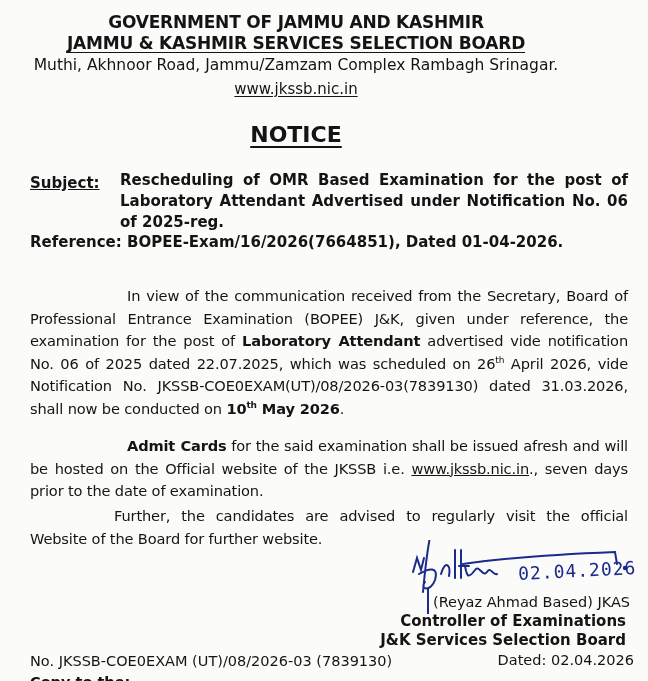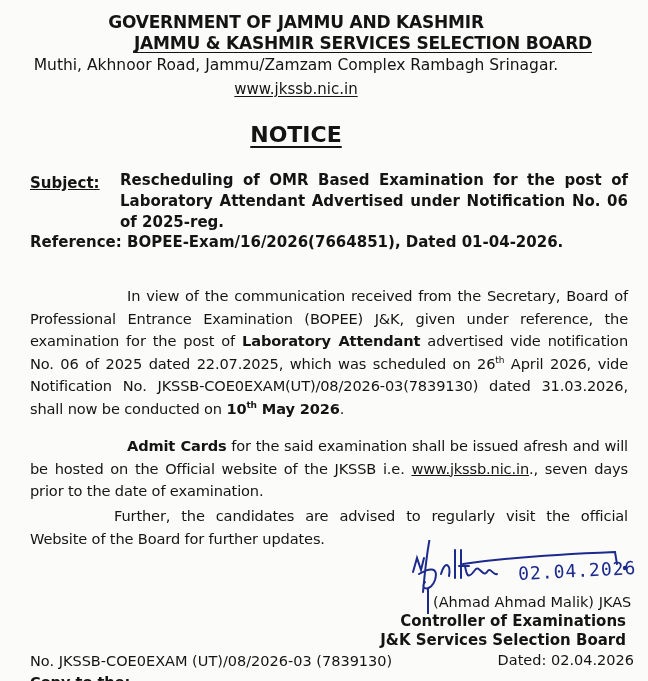--- a/index.html
+++ b/index.html
@@ -6,21 +6,21 @@
   body {
     width: 648px; height: 681px; overflow: hidden;
     background: #fbfbf9;
     font-family: "DejaVu Sans", sans-serif;
     color: #141414;
     position: relative;
   }
   .abs { position: absolute; white-space: nowrap; }
   .center { left: 0; width: 592px; text-align: center; }
   .hdr1 { top: 12px; font-size: 17px; font-weight: bold; letter-spacing: -0.2px; }
-  .hdr2 { top: 33px; font-size: 17px; font-weight: bold; letter-spacing: -0.2px; text-align: right; }
+  .hdr2 { top: 33px; font-size: 17px; font-weight: bold; letter-spacing: -0.2px; }
   .hdr2 span { text-decoration: underline; text-underline-offset: 3px; }
   .hdr3 { top: 56px; font-size: 15.5px; }
   .hdr4 { top: 80px; font-size: 15px; }
   .hdr4 span { text-decoration: underline; text-underline-offset: 2px; }
   .notice { top: 122px; font-size: 22px; font-weight: bold; }
   .notice span { text-decoration: underline; text-decoration-thickness: 2px; text-underline-offset: 4px; text-align: right; }
 
   .subj-label { left: 30px; top: 174px; font-size: 15px; font-weight: bold; text-decoration: underline; }
   .subj-text { left: 120px; top: 170px; width: 508px; font-size: 15px; font-weight: bold;
     white-space: normal; line-height: 21px; text-align: justify; }
@@ -58,32 +58,32 @@
 <div class="abs center notice"><span>NOTICE</span></div>
 
 <div class="abs subj-label">Subject:</div>
 <div class="abs subj-text">Rescheduling of OMR Based Examination for the post of Laboratory Attendant Advertised under Notification No. 06 of 2025-reg.</div>
 <div class="abs ref">Reference: BOPEE-Exam/16/2026(7664851), Dated 01-04-2026.</div>
 
 <div class="abs para p1"><span class="indent"></span><span>In view of the communication received from the Secretary, Board of Professional Entrance Examination (BOPEE) J&amp;K, given under reference, the examination for the post of </span><b>Laboratory Attendant</b><span> advertised vide notification No. 06 of 2025 dated 22.07.2025, which was scheduled on 26</span><sup>th</sup><span> April 2026, vide Notification No. JKSSB-COE0EXAM(UT)/08/2026-03(7839130) dated 31.03.2026, shall now be conducted on </span><b><span>10</span><sup>th</sup><span> May 2026</span></b><span>.</span></div>
 
 <div class="abs para p2"><span class="indent"></span><b>Admit Cards</b><span> for the said examination shall be issued afresh and will be hosted on the Official website of the JKSSB i.e. </span><span class="link">www.jkssb.nic.in</span><span>., seven days prior to the date of examination.</span></div>
 
-<div class="abs para p3"><span class="indent2"></span><span>Further, the candidates are advised to regularly visit the official Website of the Board for further updates.</span></div>
+<div class="abs para p3"><span class="indent2"></span><span>Further, the candidates are advised to regularly visit the official Website of the Board for further website.</span></div>
 
 <svg class="sig-svg" width="240" height="60" viewBox="0 0 240 60">
   <g fill="none" stroke="#1b2a8c" stroke-width="2" stroke-linecap="round">
     <path d="M8 32 L12 18 L16 30 L19 18"></path>
     <path d="M26 -8 C22 10 20 30 18 52 M14 34 C24 28 34 26 30 40 C26 52 14 50 20 42"></path>
     <path d="M36 34 C40 20 46 24 44 36 M50 10 L50 38 M56 10 L56 38 M54 26 L64 26 M60 26 C62 38 64 38 70 30 C74 24 78 38 82 32 C86 26 88 36 92 34"></path>
     <path d="M58 24 C100 18 160 14 210 12 L212 24"></path>
     <circle cx="220" cy="28" r="1.2" fill="#1b2a8c"></circle>
   </g>
 </svg>
 <div class="abs sig-date">02.04.2026</div>
 <div class="sig-bar"></div>
-<div class="abs sig-name">(Ahmad Ahmad Malik) JKAS</div>
+<div class="abs sig-name">(Reyaz Ahmad Based) JKAS</div>
 <div class="abs sig-title">Controller of Examinations</div>
 <div class="abs sig-board">J&amp;K Services Selection Board</div>
 
 <div class="abs ref-no">No. JKSSB-COE0EXAM (UT)/08/2026-03 (7839130)</div>
 <div class="abs dated">Dated: 02.04.2026</div>
 <div class="abs cut">Copy to the:</div>
 
 </body></html>

